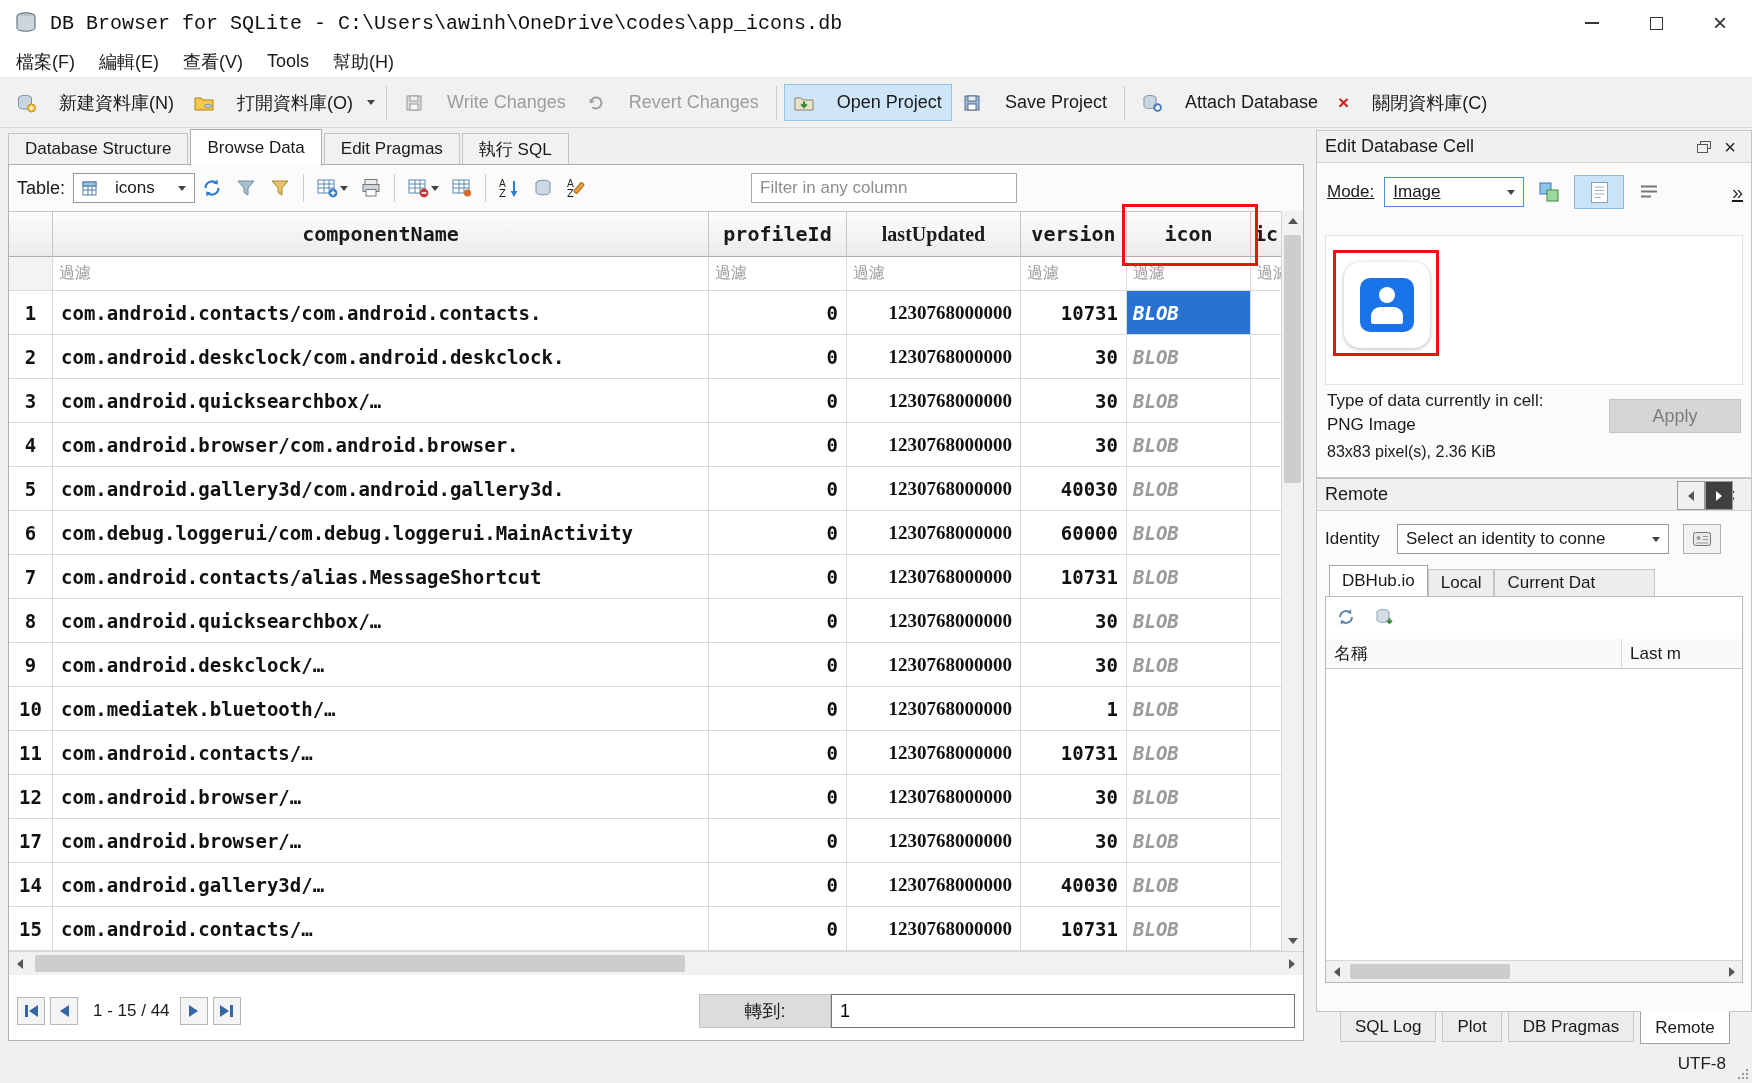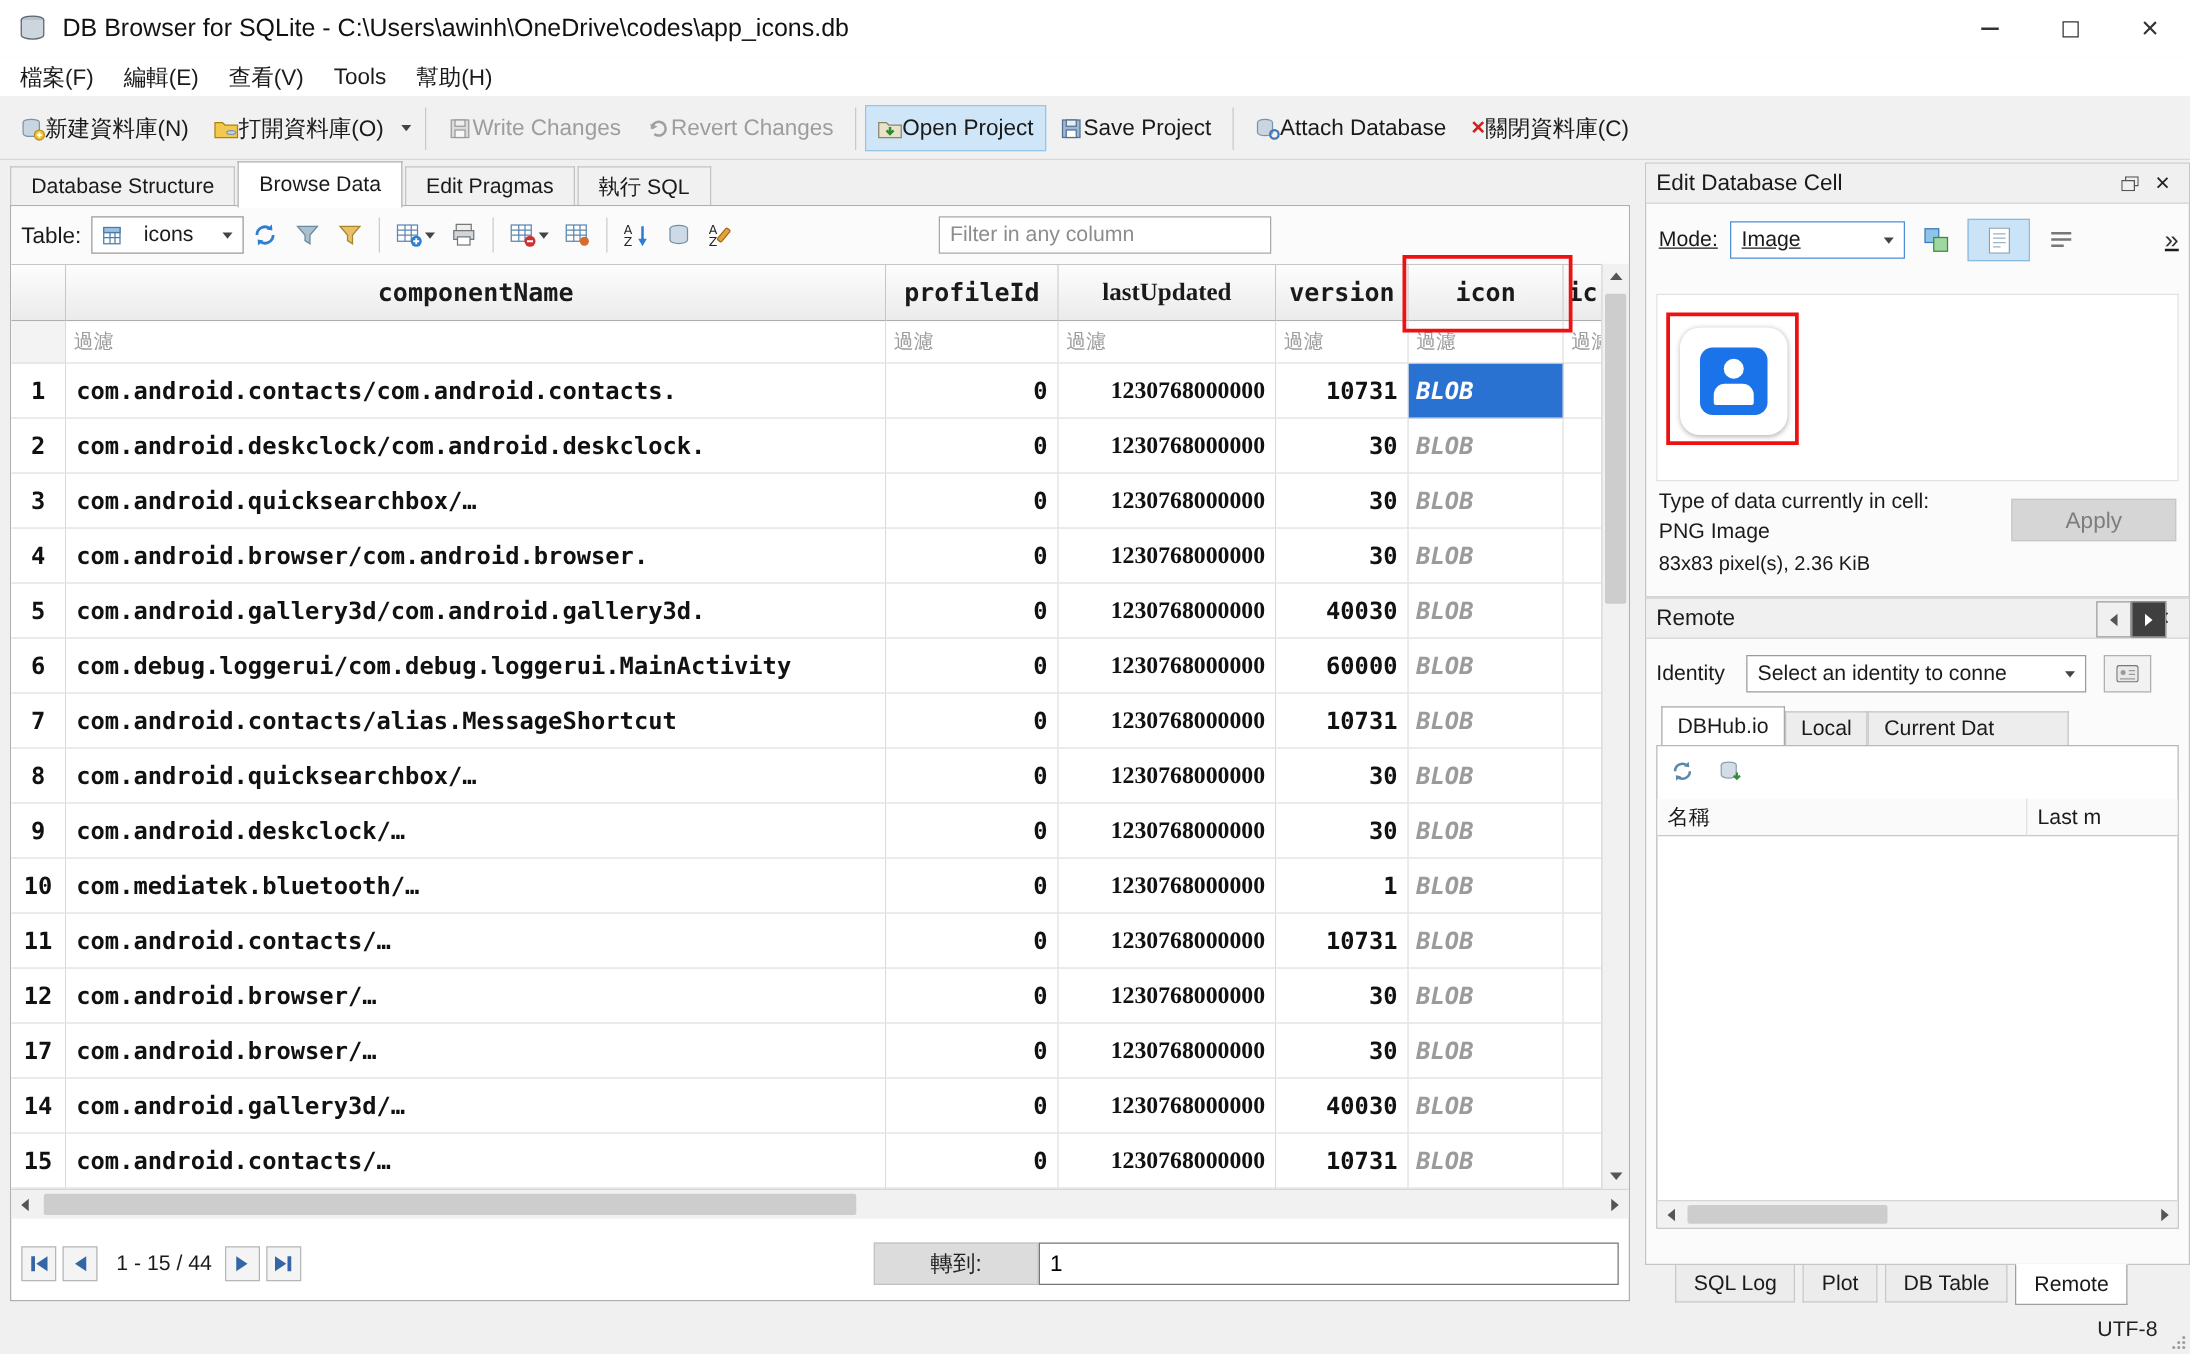--- a/index.html
+++ b/index.html
@@ -3,34 +3,34 @@
 <meta charset="utf-8">
 <style>
   * { margin:0; padding:0; box-sizing:border-box; }
   html,body { width:1752px; height:1083px; overflow:hidden; }
   body { font-family:"Liberation Sans",sans-serif; background:#f0f0f0; color:#1a1a1a; position:relative; }
   svg { display:block; }
 
   
   .titlebar { position:absolute; left:0; top:0; width:1752px; height:46px; background:#fff; display:flex; align-items:center; z-index:2; }
   .app-logo { margin-left:14px; }
-  .title-text { margin-left:12px; font-size:20px; color:#111; }
+  .title-text { margin-left:12px; font-size:20px; color:#111;font-family:Liberation Mono, monospace; }
   .win-controls { position:absolute; right:0; top:0; height:46px; display:flex; }
   .win-btn { width:64px; height:46px; display:flex; align-items:center; justify-content:center; }
   .min-glyph { width:14px; height:2px; background:#333; display:block; }
   .max-glyph { width:13px; height:13px; border:1.5px solid #333; display:block; }
   .close-glyph { font-size:24px; color:#333; line-height:1; }
 
   
   .menubar { position:absolute; left:0; top:46px; width:1752px; height:32px; background:#fff; display:flex; align-items:center; padding-left:4px; border-bottom:1px solid #ececec; }
   .menu-item { padding:0 12px; height:100%; display:flex; align-items:center; font-size:18px; }
 
   
   .toolbar { position:absolute; left:0; top:78px; width:1752px; height:50px; background:#f1f1f1; border-bottom:1px solid #dadada; display:flex; align-items:center; padding-left:6px; }
-  .tb-btn { display:flex; align-items:center; gap:0; padding:7px 9px; font-size:18px; color:#1a1a1a; border:1px solid transparent; white-space:nowrap; }
+  .tb-btn { display:flex; align-items:center; gap:23px; padding:7px 9px; font-size:18px; color:#1a1a1a; border:1px solid transparent; white-space:nowrap; }
   .tb-btn.disabled { color:#9d9d9d; }
   .tb-btn.active { background:#cfe6f9; border:1px solid #94c4e8; }
   .tb-caret-btn { padding:7px 4px; display:flex; align-items:center; }
   .tb-sep { width:1px; height:34px; background:#c9c9c9; margin:0 7px; }
   .caret { width:0; height:0; border-left:4px solid transparent; border-right:4px solid transparent; border-top:5px solid #444; display:inline-block; }
   .red-x { color:#cc2222; font-weight:bold; font-size:19px; line-height:1; }
 
   
   .tabbar { position:absolute; top:130px; left:8px; height:34px; display:flex; align-items:flex-end; z-index:6; }
   .tab { height:31px; padding:0 16px; display:flex; align-items:center; background:#f1f1f1; border:1px solid #c4c4c4; border-bottom:none; margin-right:2px; font-size:17px; }
@@ -696,21 +696,21 @@
       <div class="hs-btn right">
           <span class="tri-right"></span>
         </div>
     </div>
   </div>
 </div>
 
 <div class="dock-tabs">
   <div class="dtab">SQL Log</div>
   <div class="dtab">Plot</div>
-  <div class="dtab">DB Table</div>
+  <div class="dtab">DB Pragmas</div>
   <div class="dtab active">Remote</div>
 </div>
 
 <div class="statusbar">
   <span class="encoding">UTF-8</span>
   <span class="grip">
     <svg width="14" height="14" viewBox="0 0 14 14">
         <circle cx="11" cy="3" r="1.2" fill="#9a9a9a"></circle>
         <circle cx="11" cy="7" r="1.2" fill="#9a9a9a"></circle>
         <circle cx="7" cy="7" r="1.2" fill="#9a9a9a"></circle>

